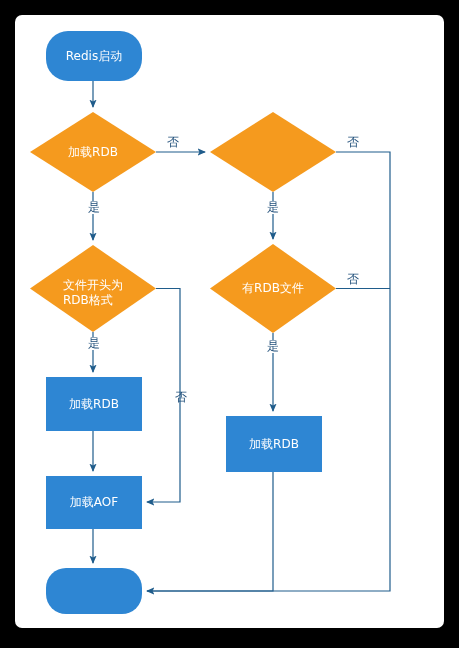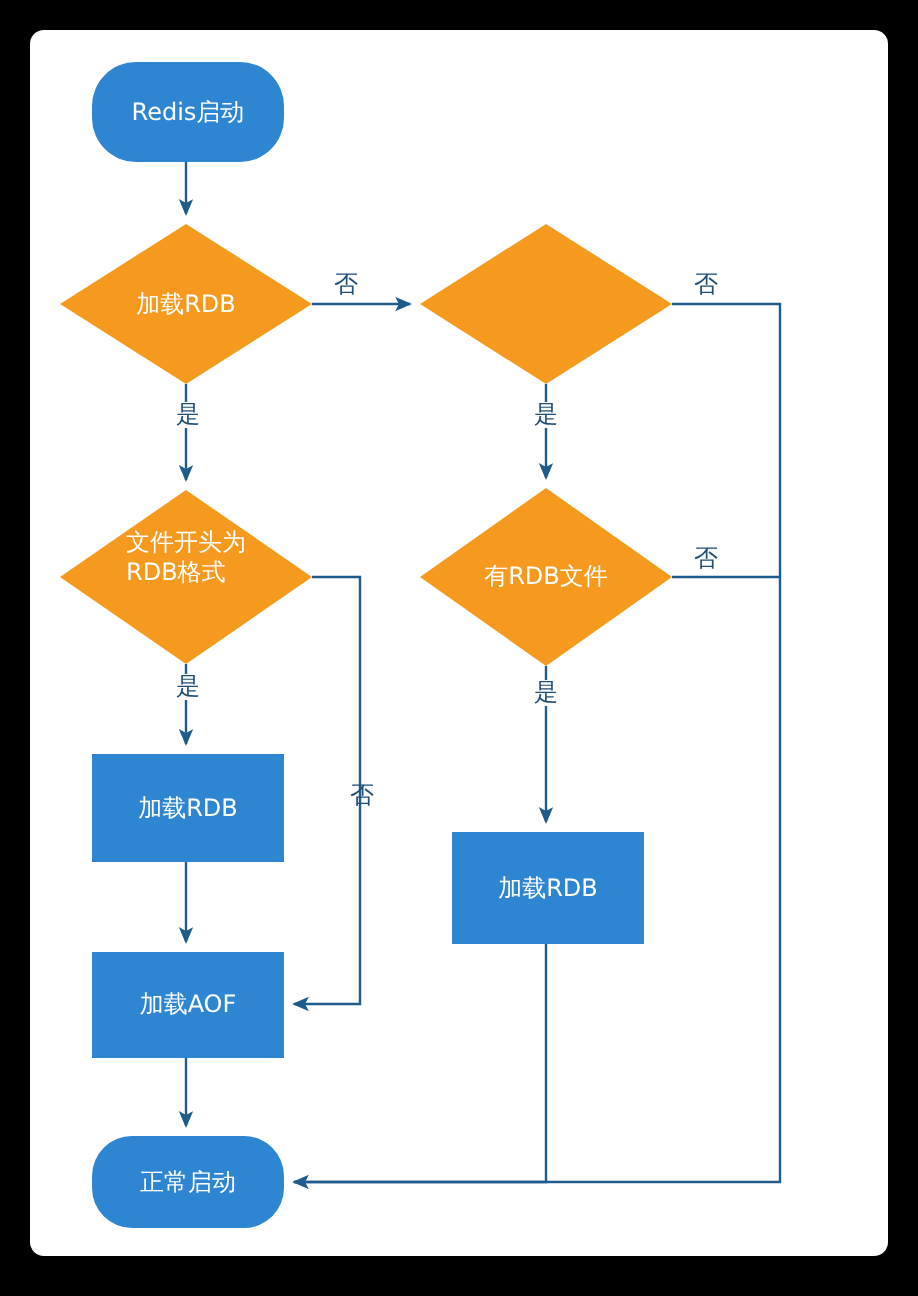--- a/index.html
+++ b/index.html
@@ -120,32 +120,31 @@
 
         <path d="M321,273.5 L375,273.5"></path>
       </g>
     </svg>
 
     <div class="node-label" style="left:31px; top:16px; width:96px; height:50px; display:flex; align-items:center; justify-content:center;">Redis启动</div>
 
     <div class="node-label" style="left:30px; top:97px; width:96px; height:80px; display:flex; align-items:center; justify-content:center;">加载RDB</div>
 
 
-    <div class="node-label" style="left:26px; top:220px; width:104px; height:87px; display:flex; align-items:center; justify-content:center;">文件开头为
+    <div class="node-label" style="left:26px; top:234px; width:104px; height:87px; display:flex; align-items:center; justify-content:center;">文件开头为
 RDB格式</div>
 
     <div class="node-label" style="left:206px; top:229px; width:104px; height:89px; display:flex; align-items:center; justify-content:center;">有RDB文件</div>
 
     <div class="node-label" style="left:31px; top:362px; width:96px; height:54px; display:flex; align-items:center; justify-content:center;">加载RDB</div>
 
     <div class="node-label" style="left:31px; top:461px; width:96px; height:53px; display:flex; align-items:center; justify-content:center;">加载AOF</div>
 
     <div class="node-label" style="left:211px; top:401px; width:96px; height:56px; display:flex; align-items:center; justify-content:center;">加载RDB</div>
 
-    <div class="node-label" style="left:31px; top:553px; width:96px; height:46px; display:flex; align-items:center; justify-content:center;">正常启动</div>
 
     <div class="edge-label" style="left:150px; top:121px; width:16px;">否</div>
 
     <div class="edge-label" style="left:71px; top:186px; width:16px;">是</div>
 
     <div class="edge-label" style="left:330px; top:121px; width:16px;">否</div>
 
     <div class="edge-label" style="left:250px; top:186px; width:16px;">是</div>
 
     <div class="edge-label vertical" style="left:158px; top:367px; width:14px;">否</div>

